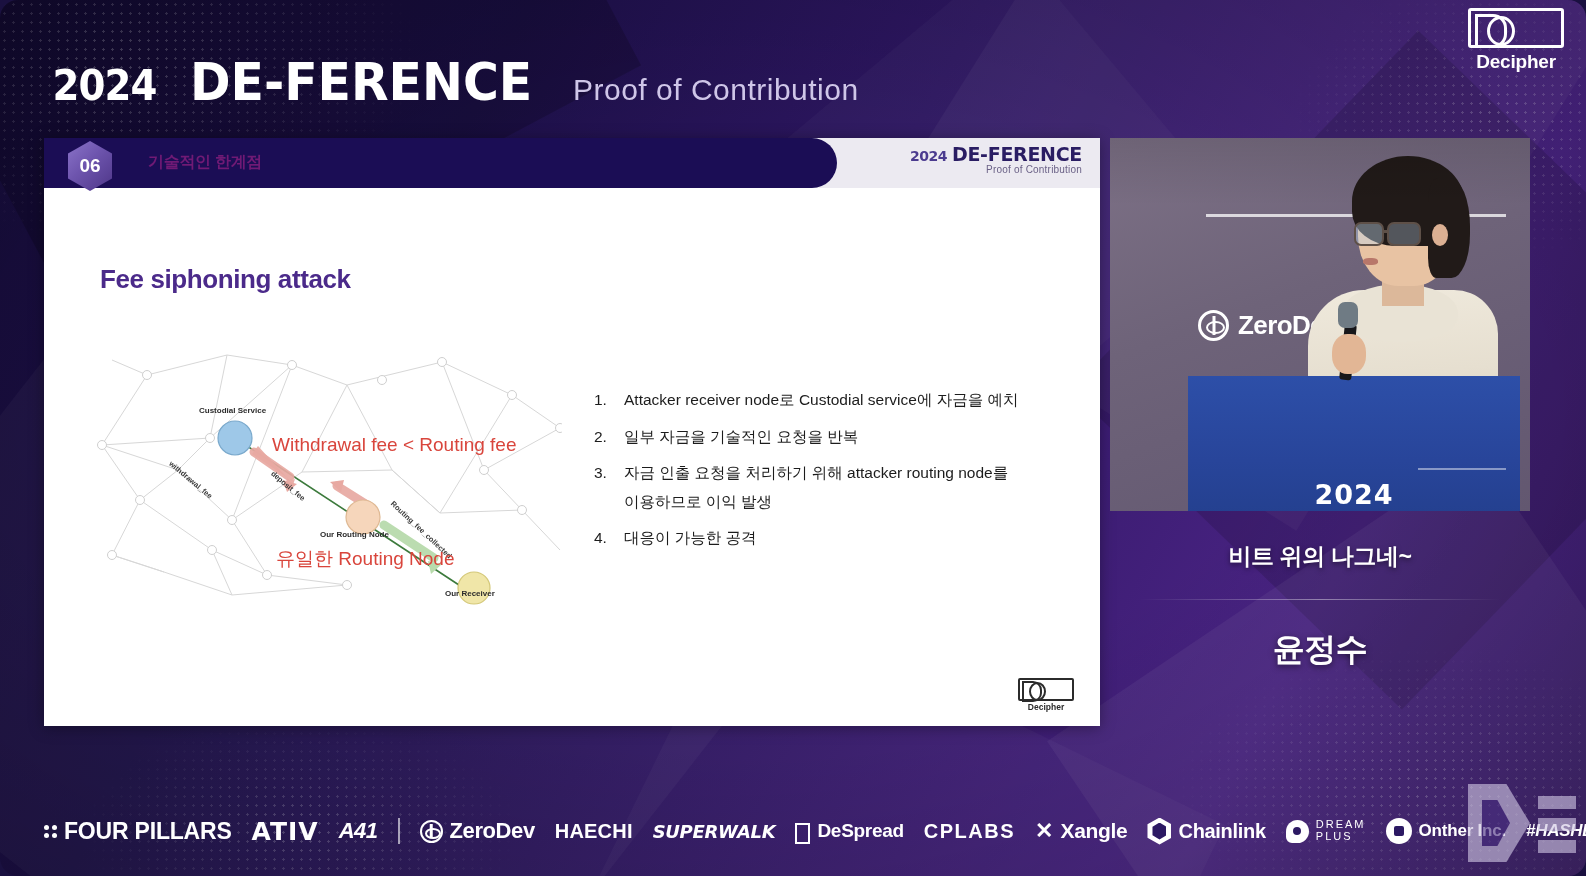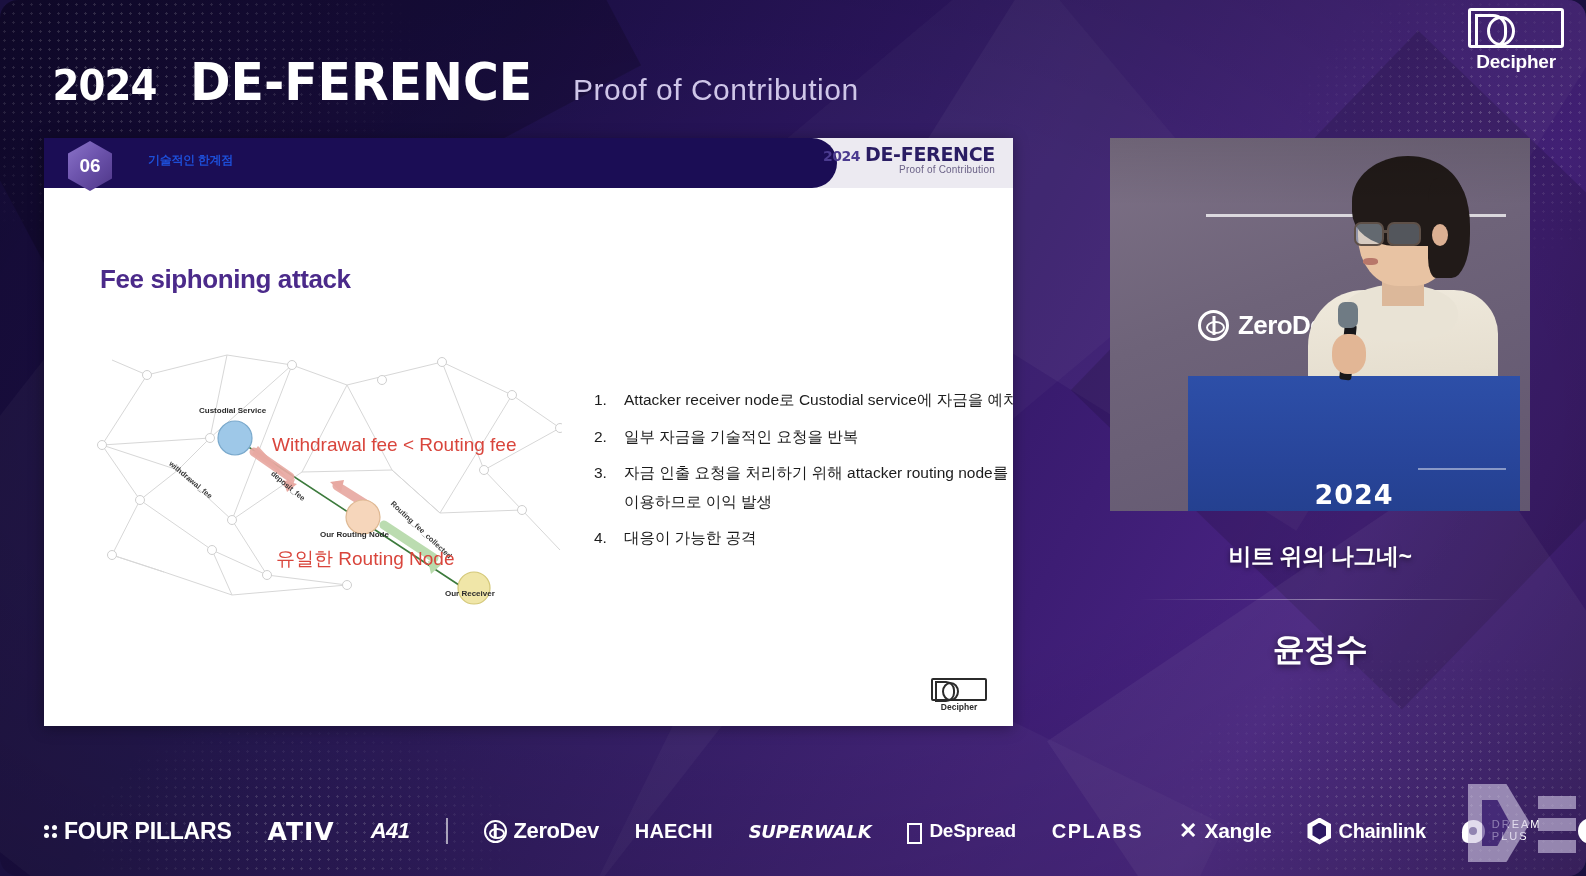--- a/index.html
+++ b/index.html
@@ -103,21 +103,21 @@
     border: 3px solid #fff; border-radius: 50%;
   }
   .dec-word {
     font-size: 19px; font-weight: 700; color:#fff; margin-top: 3px;
     letter-spacing: -0.2px;
   }
 
   
   #slide {
     position: absolute; left: 44px; top: 138px;
-    width: 969px; height: 588px;
+    width: 1056px; height: 588px;
     background: #ffffff;
     overflow: hidden;
     z-index: 15;
     box-shadow: 0 2px 14px rgba(0,0,0,0.35);
   }
   #slide-header {
     position: relative; height: 50px;
     background: #eceaf1;
   }
   .sh-bar {
@@ -130,21 +130,21 @@
     position: absolute; left: 24px; top: 3px;
     width: 44px; height: 50px;
     display: flex; align-items: center; justify-content: center;
     color: #fff; font-size: 19px; font-weight: 700;
     background: linear-gradient(135deg, #8b74c9 0%, #6d54ad 45%, #4e3688 100%);
     clip-path: polygon(50% 0%, 100% 25%, 100% 75%, 50% 100%, 0% 75%, 0% 25%);
     z-index: 2;
   }
   .sh-title {
     position: absolute; left: 104px; top: 14px;
-    color: #1d4ed8; font-size: 12px; font-weight: 700;
+    color: #701a75; font-size: 16px; font-weight: 700;
     letter-spacing: -0.3px;
     z-index: 2;
   }
   .sh-brand {
     position: absolute; right: 18px; top: 5px;
     text-align: right;
   }
   .sh-brand-main { font-size: 0; }
   .shb-year {
     font-size: 14px; font-weight: 700; color: #4b3b8f;
@@ -358,21 +358,21 @@
   #speaker-name {
     margin-top: 28px; text-align: center;
     color:#fff; font-size: 32px; font-weight: 700; letter-spacing:-0.5px;
     text-shadow: 0 2px 6px rgba(0,0,0,0.55);
   }
 
   
   #sponsor-bar {
     position: absolute; left: 0; bottom: 0;
     width: 1296px; height: 90px;
-    display: flex; align-items: center; gap: 16px;
+    display: flex; align-items: center; gap: 0;
     padding: 0 44px;
     z-index: 18;
   }
   .sp {
     display: flex; align-items: center; gap: 7px;
     color:#fff; white-space: nowrap;
     flex: none;
   }
   .sp + .sp { margin-left: 20px; }
   .sp-divider {

